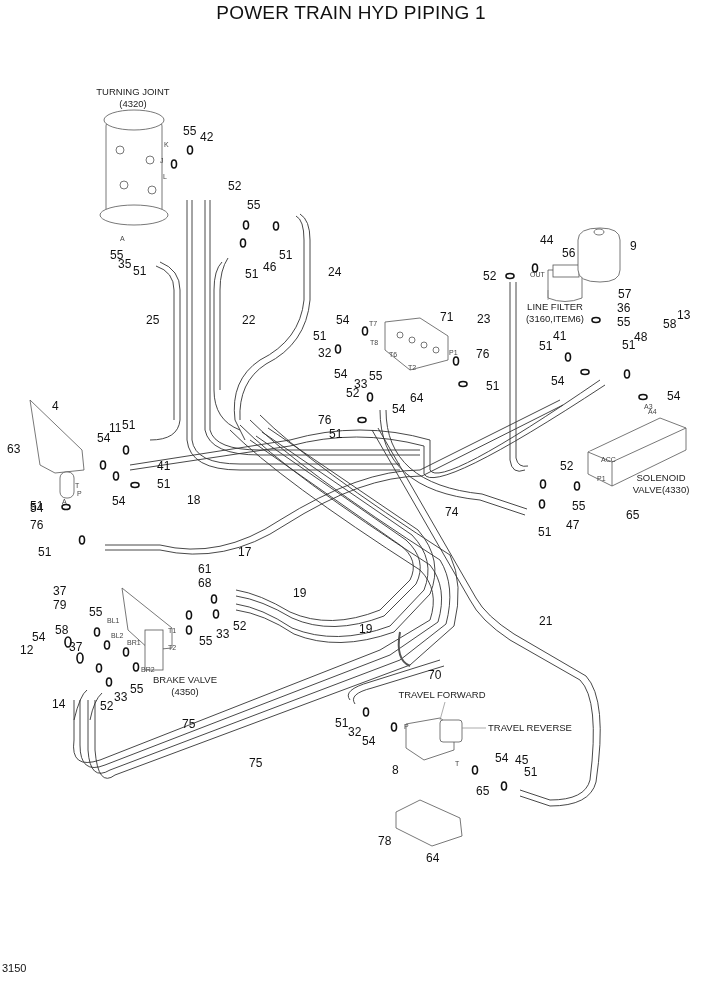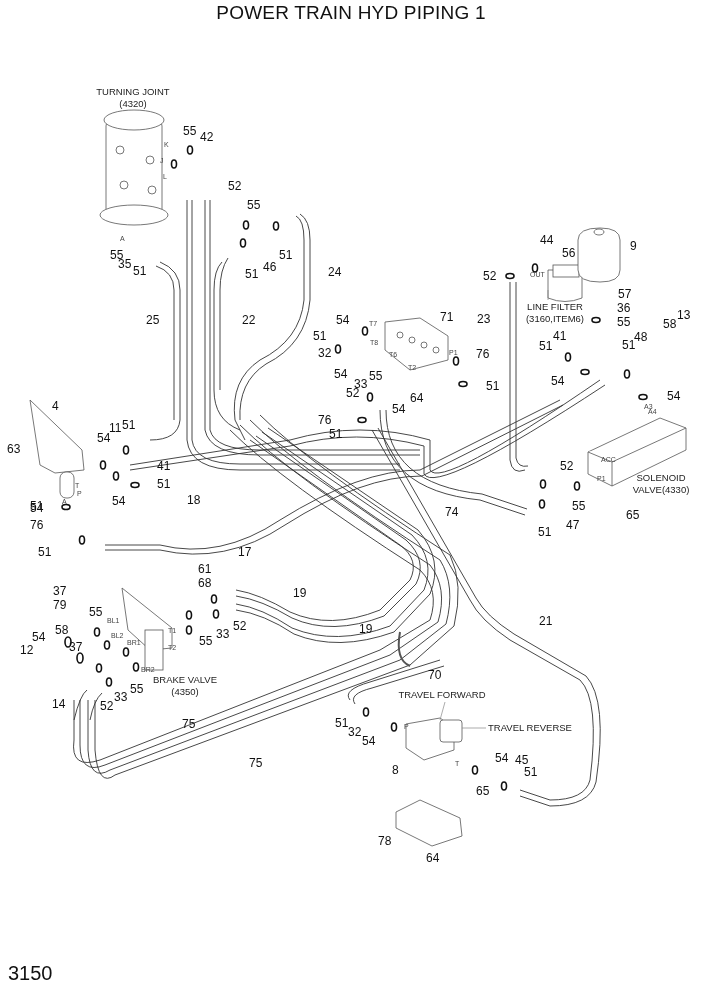--- a/index.html
+++ b/index.html
@@ -1,20 +1,20 @@
 <!DOCTYPE html>
 <html><head>
 <meta charset="utf-8">
 <style>
   html, body { margin: 0; padding: 0; background: #ffffff; }
   body { width: 702px; height: 992px; position: relative; overflow: hidden;
          font-family: "Liberation Sans", sans-serif; color: #111; }
   #title { position: absolute; left: 0; top: 2px; width: 702px; text-align: center;
            font-size: 19px; letter-spacing: 0.2px; }
-  #page-num { position: absolute; left: 8px; top: 962px; font-size: 20px; }
+  #page-num { position: absolute; left: 2px; top: 962px; font-size: 11px; }
   svg#diagram { position: absolute; left: 0; top: 0; }
   .lbl { font-family: "Liberation Sans", sans-serif; font-size: 12px; fill: #111; }
   .name { font-family: "Liberation Sans", sans-serif; font-size: 9.5px; fill: #222; }
   .port { font-family: "Liberation Sans", sans-serif; font-size: 7px; fill: #444; }
   .lead { stroke: #888; stroke-width: 0.7; fill: none; }
   .pipe { stroke: #333; stroke-width: 0.9; fill: none; }
   .part { stroke: #555; stroke-width: 0.8; fill: #fff; }
   .oring { stroke: #111; stroke-width: 1.6; fill: none; }
 </style>
 </head>

